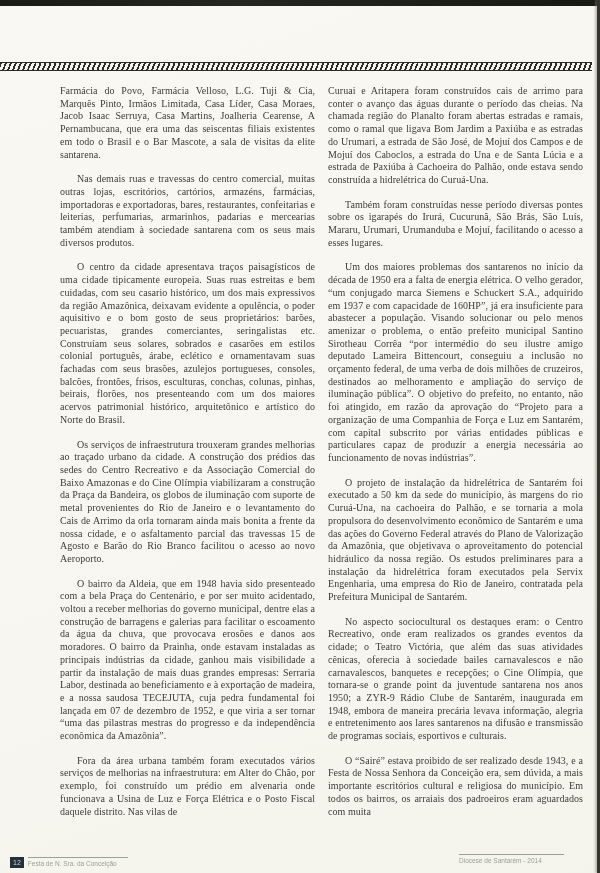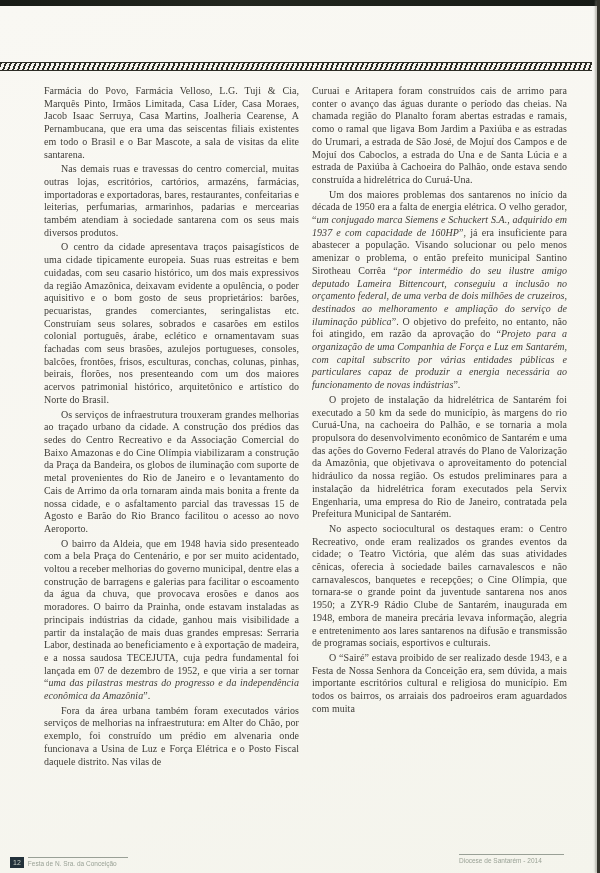--- a/index.html
+++ b/index.html
@@ -21,33 +21,33 @@
   .rope-divider{
     position:absolute;top:62px;left:0;width:592px;height:9px;
     border-top:1.6px solid #2c2c25;
     border-bottom:1.6px solid #2c2c25;
     background:repeating-linear-gradient(112deg,
       #2c2c25 0px,#2c2c25 1.8px,
       #f6f5ef 1.8px,#f6f5ef 4.6px);
     box-sizing:border-box;
   }
   .columns{
-    position:absolute;top:85px;left:44px;width:523px;
+    position:absolute;top:85px;left:60px;width:523px;
     display:flex;gap:13px;
   }
   .col{
     width:255px;
     font-size:10px;line-height:12.7px;
     color:#3e3c37;text-align:justify;
     letter-spacing:0.05px;
   }
   .para{margin:0;}
-  .para + .para{margin-top:2px;}
+  .para + .para{margin-top:12px;}
   .para.indent{text-indent:17px;}
-  .it{font-style:italic;}
+  .it{}
   .footer-left{
     position:absolute;left:10px;bottom:5px;
     display:flex;align-items:flex-end;gap:4px;
   }
   .page-badge{
     background:#23313a;color:#c8d0c6;
     font-size:7px;line-height:9px;padding:1px 3px;
     font-family:"Liberation Sans",sans-serif;
   }
   .footer-caption{
@@ -75,20 +75,21 @@
   <div class="col" id="col-left">
       <p class="para"><span>Farmácia do Povo, Farmácia Velloso, L.G. Tuji &amp; Cia, Marquês Pinto, Irmãos Limitada, Casa Líder, Casa Moraes, Jacob Isaac Serruya, Casa Martins, Joalheria Cearense, A Pernambucana, que era uma das seiscentas filiais existentes em todo o Brasil e o Bar Mascote, a sala de visitas da elite santarena.</span></p>
       <p class="para indent"><span>Nas demais ruas e travessas do centro comercial, muitas outras lojas, escritórios, cartórios, armazéns, farmácias, importadoras e exportadoras, bares, restaurantes, confeitarias e leiterias, perfumarias, armarinhos, padarias e mercearias também atendiam à sociedade santarena com os seus mais diversos produtos.</span></p>
       <p class="para indent"><span>O centro da cidade apresentava traços paisagísticos de uma cidade tipicamente europeia. Suas ruas estreitas e bem cuidadas, com seu casario histórico, um dos mais expressivos da região Amazônica, deixavam evidente a opulência, o poder aquisitivo e o bom gosto de seus proprietários: barões, pecuaristas, grandes comerciantes, seringalistas etc. Construíam seus solares, sobrados e casarões em estilos colonial português, árabe, eclético e ornamentavam suas fachadas com seus brasões, azulejos portugueses, consoles, balcões, frontões, frisos, esculturas, conchas, colunas, pinhas, beirais, florões, nos presenteando com um dos maiores acervos patrimonial histórico, arquitetônico e artístico do Norte do Brasil.</span></p>
       <p class="para indent"><span>Os serviços de infraestrutura trouxeram grandes melhorias ao traçado urbano da cidade. A construção dos prédios das sedes do Centro Recreativo e da Associação Comercial do Baixo Amazonas e do Cine Olímpia viabilizaram a construção da Praça da Bandeira, os globos de iluminação com suporte de metal provenientes do Rio de Janeiro e o levantamento do Cais de Arrimo da orla tornaram ainda mais bonita a frente da nossa cidade, e o asfaltamento parcial das travessas 15 de Agosto e Barão do Rio Branco facilitou o acesso ao novo Aeroporto.</span></p>
       <p class="para indent"><span>O bairro da Aldeia, que em 1948 havia sido presenteado com a bela Praça do Centenário, e por ser muito acidentado, voltou a receber melhorias do governo municipal, dentre elas a construção de barragens e galerias para facilitar o escoamento da água da chuva, que provocava erosões e danos aos moradores. O bairro da Prainha, onde estavam instaladas as principais indústrias da cidade, ganhou mais visibilidade a partir da instalação de mais duas grandes empresas: Serraria Labor, destinada ao beneficiamento e à exportação de madeira, e a nossa saudosa TECEJUTA, cuja pedra fundamental foi lançada em 07 de dezembro de 1952, e que viria a ser tornar “</span><span class="it">uma das pilastras mestras do progresso e da independência econômica da Amazônia</span><span>”.</span></p>
       <p class="para indent"><span>Fora da área urbana também foram executados vários serviços de melhorias na infraestrutura: em Alter do Chão, por exemplo, foi construído um prédio em alvenaria onde funcionava a Usina de Luz e Força Elétrica e o Posto Fiscal daquele distrito. Nas vilas de</span></p>
     </div>
   <div class="col" id="col-right">
       <p class="para"><span>Curuai e Aritapera foram construídos cais de arrimo para conter o avanço das águas durante o período das cheias. Na chamada região do Planalto foram abertas estradas e ramais, como o ramal que ligava Bom Jardim a Paxiúba e as estradas do Urumari, a estrada de São José, de Mojuí dos Campos e de Mojuí dos Caboclos, a estrada do Una e de Santa Lúcia e a estrada de Paxiúba à Cachoeira do Palhão, onde estava sendo construída a hidrelétrica do Curuá-Una.</span></p>
+      <p class="para indent"><span>Também foram construídas nesse período diversas pontes sobre os igarapés do Irurá, Cucurunã, São Brás, São Luís, Mararu, Urumari, Urumanduba e Mojuí, facilitando o acesso a esses lugares.</span></p>
       <p class="para indent"><span>Um dos maiores problemas dos santarenos no início da década de 1950 era a falta de energia elétrica. O velho gerador, “</span><span class="it">um conjugado marca Siemens e Schuckert S.A., adquirido em 1937 e com capacidade de 160HP</span><span>”, já era insuficiente para abastecer a população. Visando solucionar ou pelo menos amenizar o problema, o então prefeito municipal Santino Sirotheau Corrêa “</span><span class="it">por intermédio do seu ilustre amigo deputado Lameira Bittencourt, conseguiu a inclusão no orçamento federal, de uma verba de dois milhões de cruzeiros, destinados ao melhoramento e ampliação do serviço de iluminação pública</span><span>”. O objetivo do prefeito, no entanto, não foi atingido, em razão da aprovação do “</span><span class="it">Projeto para a organização de uma Companhia de Força e Luz em Santarém, com capital subscrito por várias entidades públicas e particulares capaz de produzir a energia necessária ao funcionamento de novas indústrias</span><span>”.</span></p>
       <p class="para indent"><span>O projeto de instalação da hidrelétrica de Santarém foi executado a 50 km da sede do município, às margens do rio Curuá-Una, na cachoeira do Palhão, e se tornaria a mola propulsora do desenvolvimento econômico de Santarém e uma das ações do Governo Federal através do Plano de Valorização da Amazônia, que objetivava o aproveitamento do potencial hidráulico da nossa região. Os estudos preliminares para a instalação da hidrelétrica foram executados pela Servix Engenharia, uma empresa do Rio de Janeiro, contratada pela Prefeitura Municipal de Santarém.</span></p>
       <p class="para indent"><span>No aspecto sociocultural os destaques eram: o Centro Recreativo, onde eram realizados os grandes eventos da cidade; o Teatro Victória, que além das suas atividades cênicas, oferecia à sociedade bailes carnavalescos e não carnavalescos, banquetes e recepções; o Cine Olímpia, que tornara-se o grande point da juventude santarena nos anos 1950; a ZYR-9 Rádio Clube de Santarém, inaugurada em 1948, embora de maneira precária levava informação, alegria e entretenimento aos lares santarenos na difusão e transmissão de programas sociais, esportivos e culturais.</span></p>
       <p class="para indent"><span>O “Sairé” estava proibido de ser realizado desde 1943, e a Festa de Nossa Senhora da Conceição era, sem dúvida, a mais importante escritórios cultural e religiosa do município. Em todos os bairros, os arraiais dos padroeiros eram aguardados com muita</span></p>
     </div>
 </div>
 
 <div class="footer-left">
   <span class="page-badge">12</span>
   <span class="footer-caption">Festa de N. Sra. da Conceição</span>

